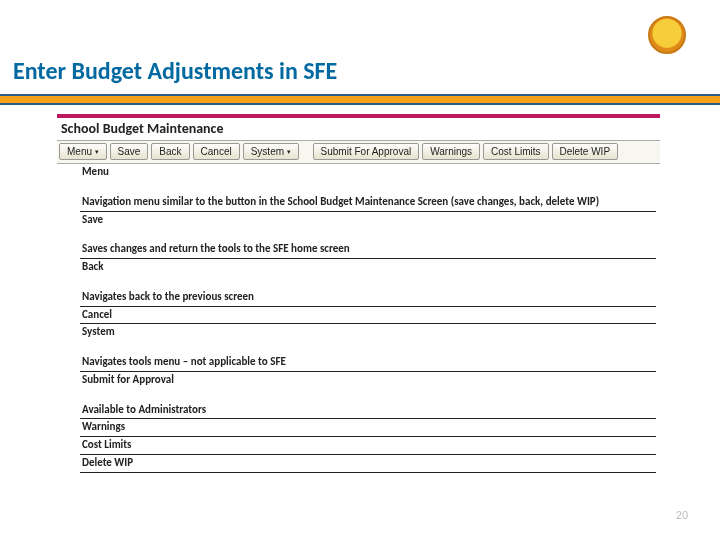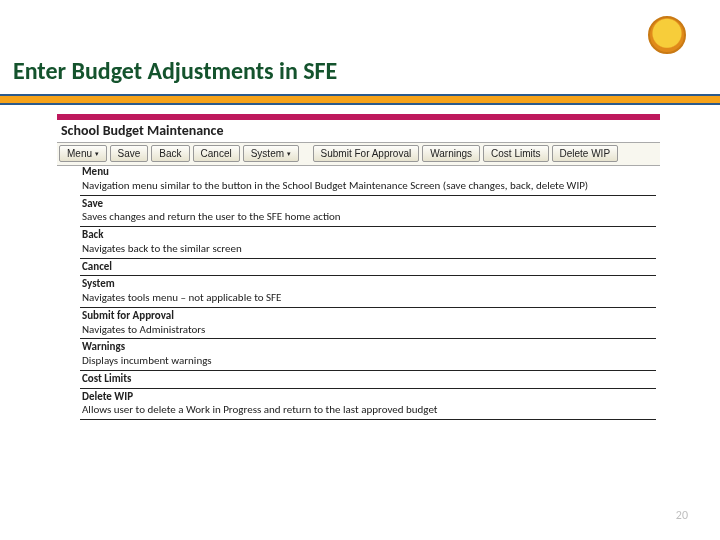--- a/index.html
+++ b/index.html
@@ -20,38 +20,38 @@
     border-radius: 50%;
     background: radial-gradient(circle at 50% 45%, #f7cd3a 0 55%, #e08a1a 60% 100%);
     border: 2px solid #c97a14;
   }
   .title {
     position: absolute;
     top: 56px;
     left: 13px;
     font-size: 24px;
     font-weight: 700;
-    color: #14532d;
+    color: #0369a1;
   }
   .underline-bar {
     position: absolute;
     top: 94px;
     left: 0;
     width: 720px;
     height: 11px;
     background: #f5a21a;
     border-top: 2px solid #2b5a8c;
     border-bottom: 2px solid #2b5a8c;
   }
   .app-panel {
     position: absolute;
     top: 114px;
     left: 57px;
     width: 603px;
-    border-top: 6px solid #be185d;
+    border-top: 4px solid #be185d;
   }
   .app-header {
     font-weight: 700;
     font-size: 14px;
     color: #222;
     padding: 2px 4px 3px 4px;
     background: #fff;
     border-bottom: 1px solid #aaa;
   }
   .toolbar {
@@ -83,21 +83,21 @@
     left: 80px;
     width: 576px;
     font-size: 11px;
     color: #222;
   }
   .row {
     border-bottom: 1px solid #222;
     padding: 1px 2px 2px 2px;
   }
   .label { font-weight: 700; line-height: 1.25; }
-  .desc  { font-weight: 400; line-height: 1.25; }
+  .desc  { font-weight: 700; line-height: 1.25; margin-top: 16px; }
   .page-num {
     position: absolute;
     bottom: 18px;
     right: 32px;
     font-size: 12px;
     color: #bfbfbf;
     margin-left: 43px;
   }
 </style>
 </head>
@@ -148,43 +148,41 @@
   </div>
 </div>
 
 <div class="doc-table" id="rows">
     <div class="row">
       <div class="label">Menu</div>
       <div class="desc">Navigation menu similar to the button in the School Budget Maintenance Screen (save changes, back, delete WIP)</div>
     </div>
     <div class="row">
       <div class="label">Save</div>
-      <div class="desc">Saves changes and return the user to the SFE home action</div>
+      <div class="desc">Saves changes and return the tools to the SFE home screen</div>
     </div>
     <div class="row">
       <div class="label">Back</div>
-      <div class="desc">Navigates back to the similar screen</div>
+      <div class="desc">Navigates back to the previous screen</div>
     </div>
     <div class="row">
       <div class="label">Cancel</div>
     </div>
     <div class="row">
       <div class="label">System</div>
       <div class="desc">Navigates tools menu – not applicable to SFE</div>
     </div>
     <div class="row">
       <div class="label">Submit for Approval</div>
-      <div class="desc"> Navigates to Administrators</div>
+      <div class="desc"> Available to Administrators</div>
     </div>
     <div class="row">
       <div class="label">Warnings</div>
-      <div class="desc">Displays incumbent warnings</div>
     </div>
     <div class="row">
       <div class="label">Cost Limits</div>
     </div>
     <div class="row">
       <div class="label">Delete WIP</div>
-      <div class="desc">Allows user to delete a Work in Progress and return to the last approved budget</div>
     </div>
   </div>
 
 <div class="page-num">20</div>
 
 </body></html>

